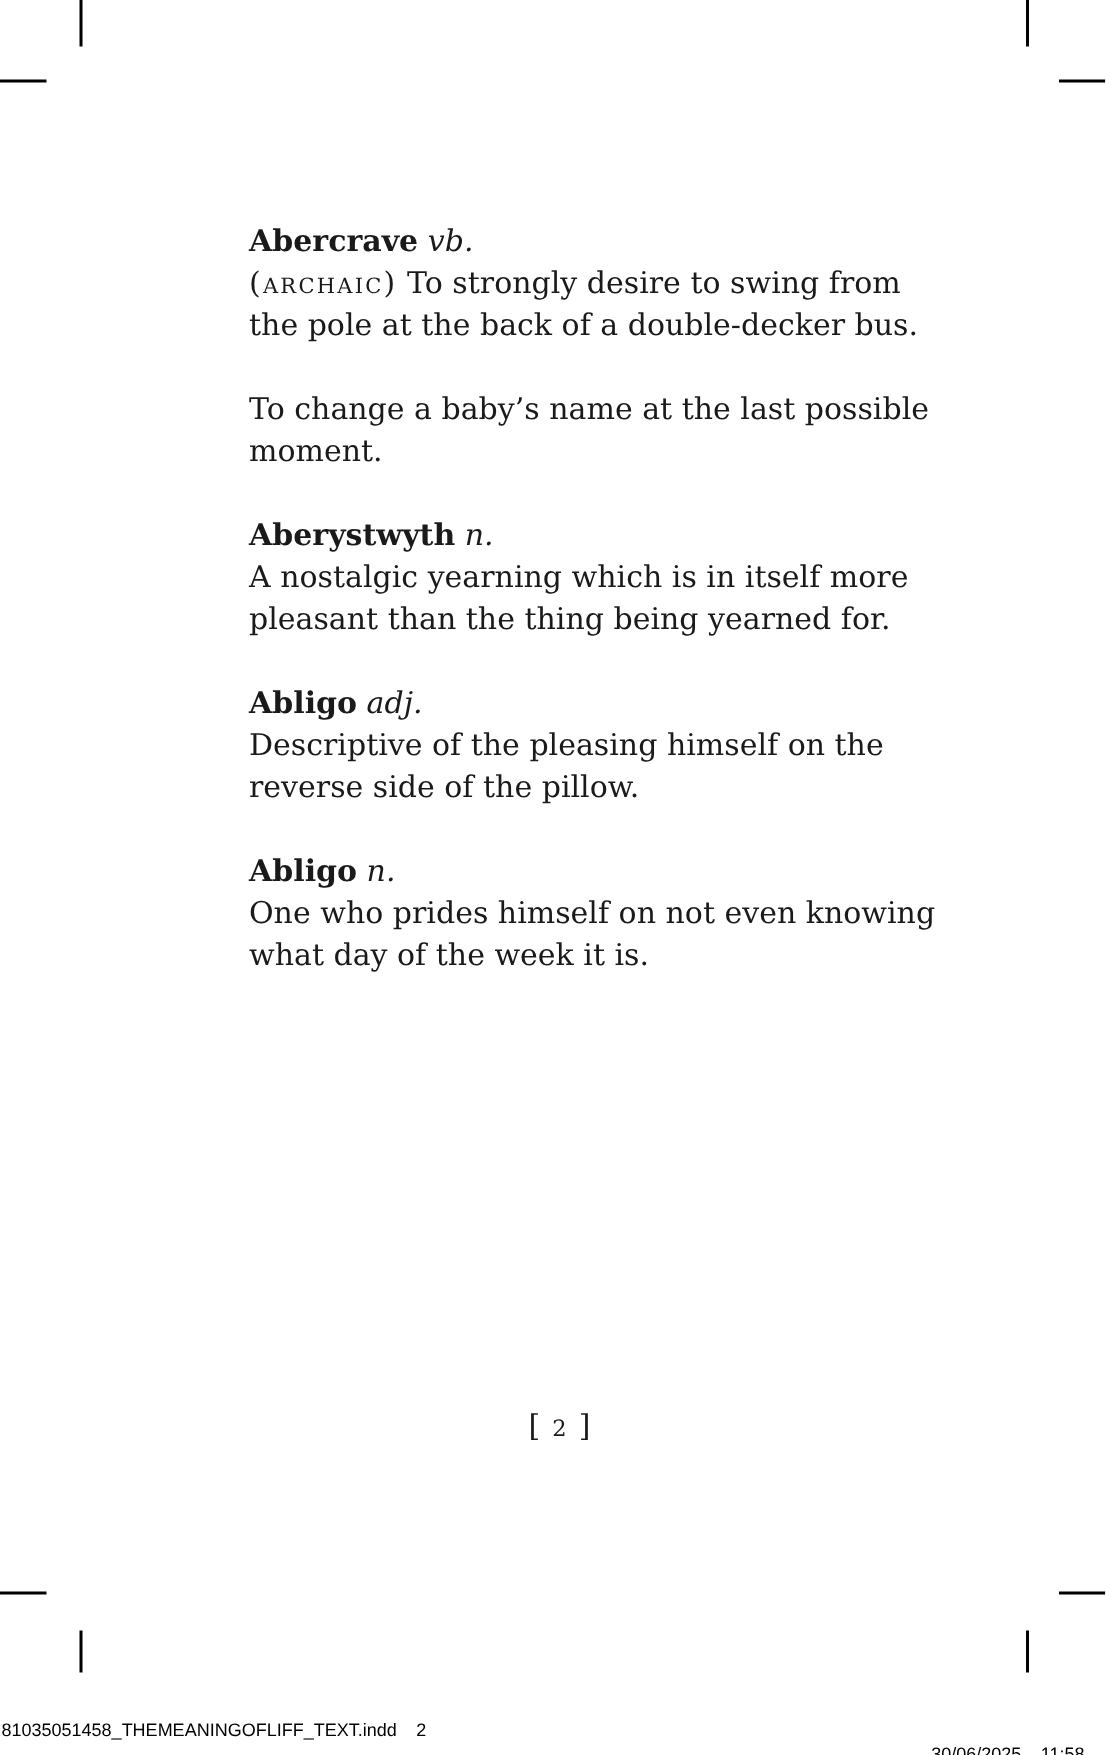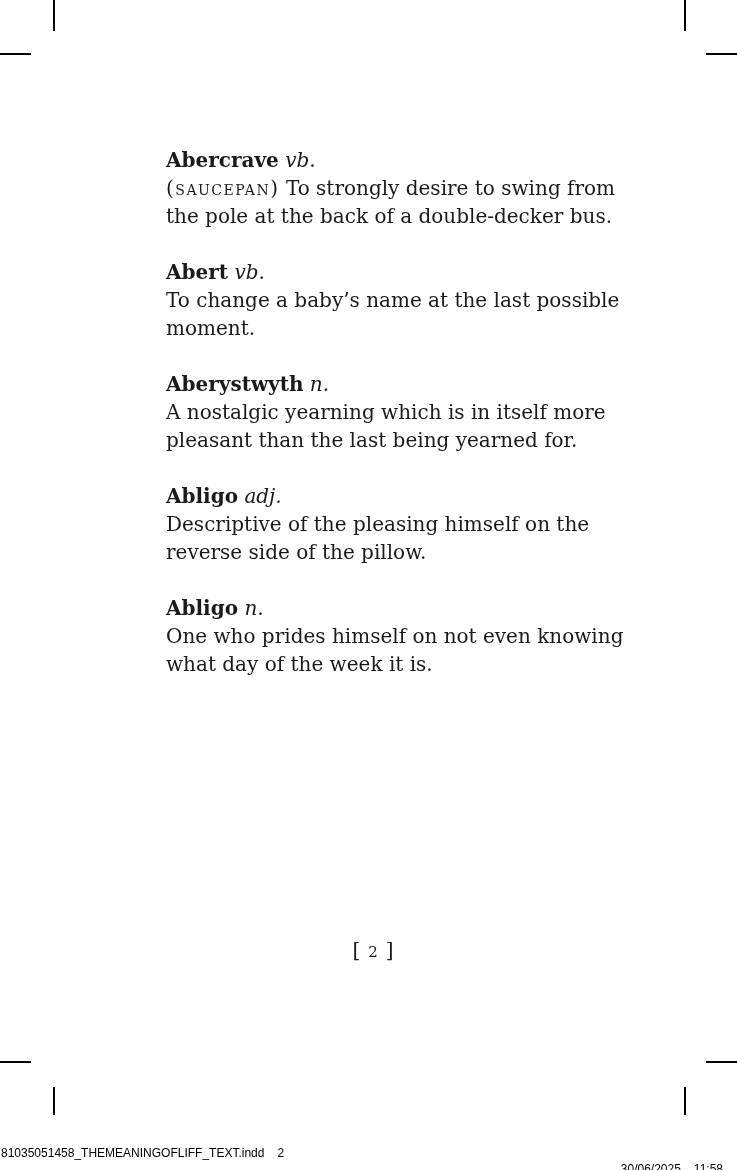--- a/index.html
+++ b/index.html
@@ -90,34 +90,33 @@
   <div class="mark h" style="left:706px; top:53px;   width:31px;"></div>
   <div class="mark h" style="left:0;     top:1061px; width:31px;"></div>
   <div class="mark v" style="left:53px;  top:1087px; height:28px;"></div>
   <div class="mark h" style="left:706px; top:1061px; width:31px;"></div>
   <div class="mark v" style="left:684px; top:1087px; height:28px;"></div>
 
   <main class="text-block">
 
     <div class="entry">
       <div class="entry-head"><span class="term">Abercrave</span> <span class="pos">vb.</span></div>
-      <div class="entry-def"><span class="usage-label">(saucepan)</span> <span class="def-text">To strongly desire to swing from
+      <div class="entry-def"><span class="usage-label">(archaic)</span> <span class="def-text">To strongly desire to swing from
 the pole at the back of a double-decker bus.</span></div>
     </div>
 
     <div class="entry">
-      <div class="entry-head"><span class="term">Abert</span> <span class="pos">vb.</span></div>
       <div class="entry-def"><span class="usage-label"></span> <span class="def-text">To change a baby’s name at the last possible
 moment.</span></div>
     </div>
 
     <div class="entry">
       <div class="entry-head"><span class="term">Aberystwyth</span> <span class="pos">n.</span></div>
       <div class="entry-def"><span class="usage-label"></span> <span class="def-text">A nostalgic yearning which is in itself more
-pleasant than the last being yearned for.</span></div>
+pleasant than the thing being yearned for.</span></div>
     </div>
 
     <div class="entry">
       <div class="entry-head"><span class="term">Abligo</span> <span class="pos">adj.</span></div>
       <div class="entry-def"><span class="usage-label"></span> <span class="def-text">Descriptive of the pleasing himself on the
 reverse side of the pillow.</span></div>
     </div>
 
     <div class="entry">
     </div>

